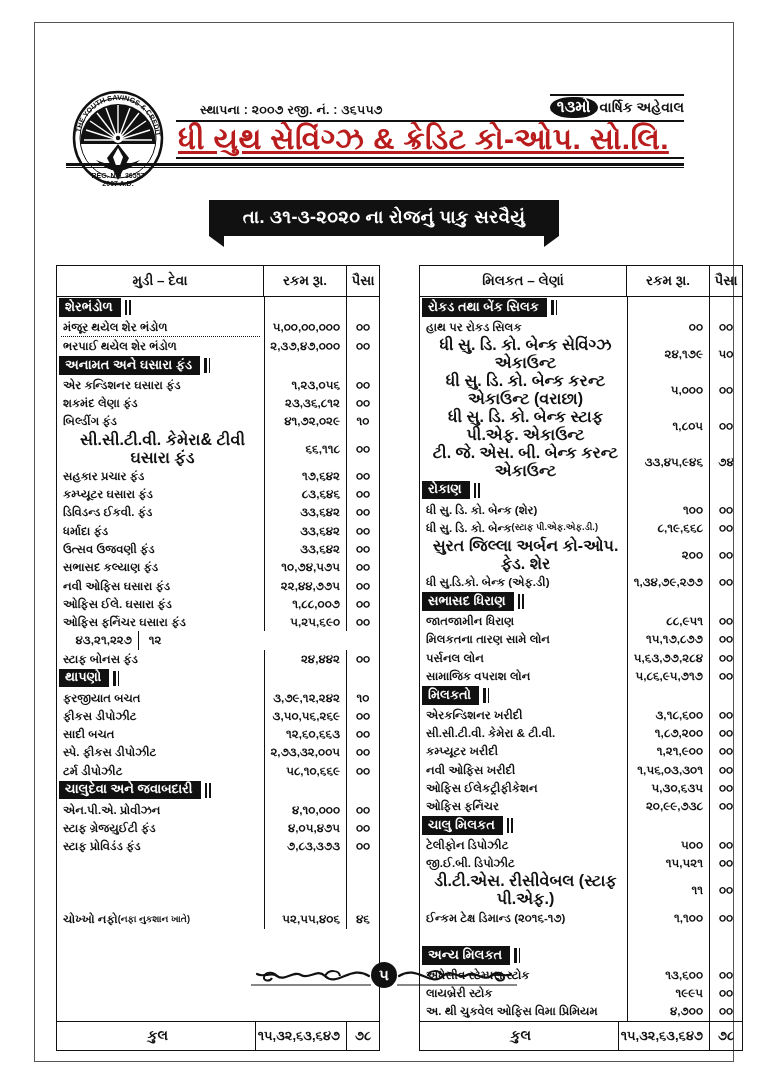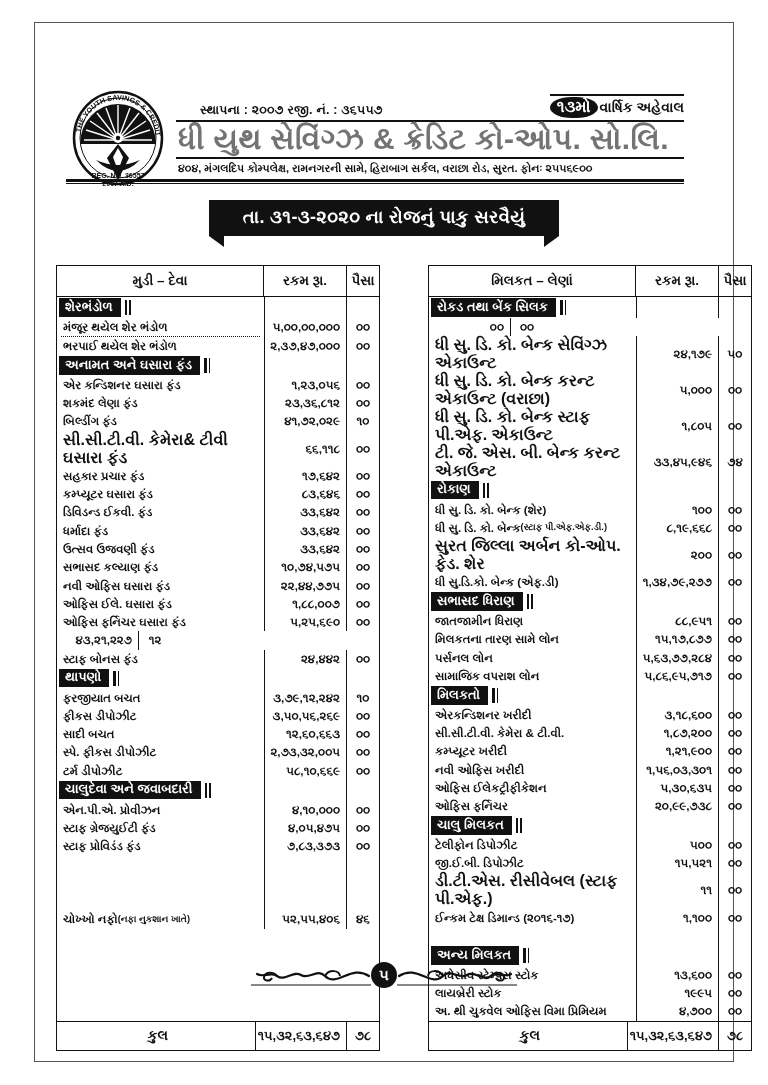--- a/index.html
+++ b/index.html
@@ -22,22 +22,22 @@
   .annual-num{
     background:#111;color:#fff;font-size:16px;font-weight:bold;
     border-radius:50%/55%;padding:2px 7px 3px 7px;line-height:1;
     display:inline-block;
   }
   .annual-txt{font-size:14px;font-weight:bold;color:#111;}
   .annual-wrap{border-top:2px solid #111;padding-top:1px;}
 
   .rule-a{border-top:2.5px solid #111;margin:0 0 0 110px;}
   .bank-name{
-    padding-left:112px;font-size:30px;font-weight:bold;color:#737373;
-    line-height:1.12;letter-spacing:.3px;white-space:nowrap;
+    padding-left:112px;font-size:30px;font-weight:bold;color:#b91c1c;
+    line-height:1.12;letter-spacing:.3px;white-space:nowrap;text-decoration:underline;
   }
   .rule-b{border-top:2.5px solid #111;margin:1px 0 0 110px;}
   .addr{padding-left:112px;font-size:11px;font-weight:bold;color:#111;
         padding-top:3px;white-space:nowrap;}
   .rule-c{border-top:3px solid #111;margin-top:4px;}
   .rule-c2{border-top:1px solid #111;margin-top:1.5px;}
 
   
   .logo{position:absolute;left:0;top:0;width:104px;height:104px;}
   .logo svg{display:block;}
@@ -48,21 +48,21 @@
     position:relative;background:#111;color:#fff;font-size:18px;font-weight:bold;
     padding:7px 34px 8px 34px;white-space:nowrap;letter-spacing:.3px;
   }
   .banner:before,.banner:after{
     content:"";position:absolute;bottom:-11px;border-style:solid;
   }
   .banner:before{left:0;border-width:11px 0 0 15px;border-color:#111 transparent transparent transparent;}
   .banner:after{right:0;border-width:11px 15px 0 0;border-color:#111 transparent transparent transparent;}
 
   
-  .tbl{position:absolute;left:56px;top:265px;width:656px;display:flex;gap:13px;}
+  .tbl{position:absolute;left:56px;top:265px;width:656px;display:flex;gap:4px;text-align:center;}
   .side{flex:0 0 324px;border:1.6px solid #111;box-sizing:border-box;display:flex;flex-direction:column;}
   .side.right{flex:0 0 324px;margin-left:35px;}
 
   .thead{display:flex;border-bottom:1.6px solid #111;height:30px;}
   .th{display:flex;align-items:center;justify-content:center;
       font-size:13.5px;font-weight:bold;color:#111;}
   .th.name{flex:1 1 auto;border-right:1.6px solid #111;}
   .th.amt{flex:0 0 82px;border-right:1.6px solid #111;}
   .th.ps{flex:0 0 32px;}
 
@@ -155,21 +155,20 @@
         <div class="annual">
           <span class="annual-num">૧૩મો</span>
           <span class="annual-txt">વાર્ષિક અહેવાલ</span>
         </div>
       </div>
     </div>
 
     <div class="rule-a"></div>
     <div class="bank-name">ધી યુથ સેવિંગ્ઝ &amp; ક્રેડિટ કો-ઓપ. સો.લિ.</div>
     <div class="rule-b"></div>
-    <div class="addr">૪૦૪, મંગલદિપ કોમ્પલેક્ષ, રામનગરની સામે, હિરાબાગ સર્કલ, વરાછા રોડ, સુરત. ફોનઃ ૨૫૫૬૯૦૦</div>
     <div class="rule-c"></div>
     <div class="rule-c2"></div>
   </div>
 
   <div class="banner-wrap">
     <div class="banner">તા. ૩૧-૩-૨૦૨૦ ના રોજનું પાકુ સરવૈયું</div>
   </div>
 
   <div class="tbl">
 
@@ -449,20 +448,23 @@
                 <span class="sec-band">રોકડ તથા બેંક સિલક</span>
                 <span class="sec-bars">
                   <i></i>
                   <i class="thin"></i>
                 </span>
               </div>
               <div class="c-amt"></div>
               <div class="c-ps"></div>
             </div>
             <div class="row">
+              <div class="c-name">
+                <span>હાથ પર રોકડ સિલક</span>
+              </div>
               <div class="c-amt">૦૦</div>
               <div class="c-ps">૦૦</div>
             </div>
             <div class="row">
               <div class="c-name">
                 <span class="small-lbl">ધી સુ. ડિ. કો. બેન્ક સેવિંગ્ઝ એકાઉન્ટ</span>
               </div>
               <div class="c-amt">૨૪,૧૭૯</div>
               <div class="c-ps">૫૦</div>
             </div>

